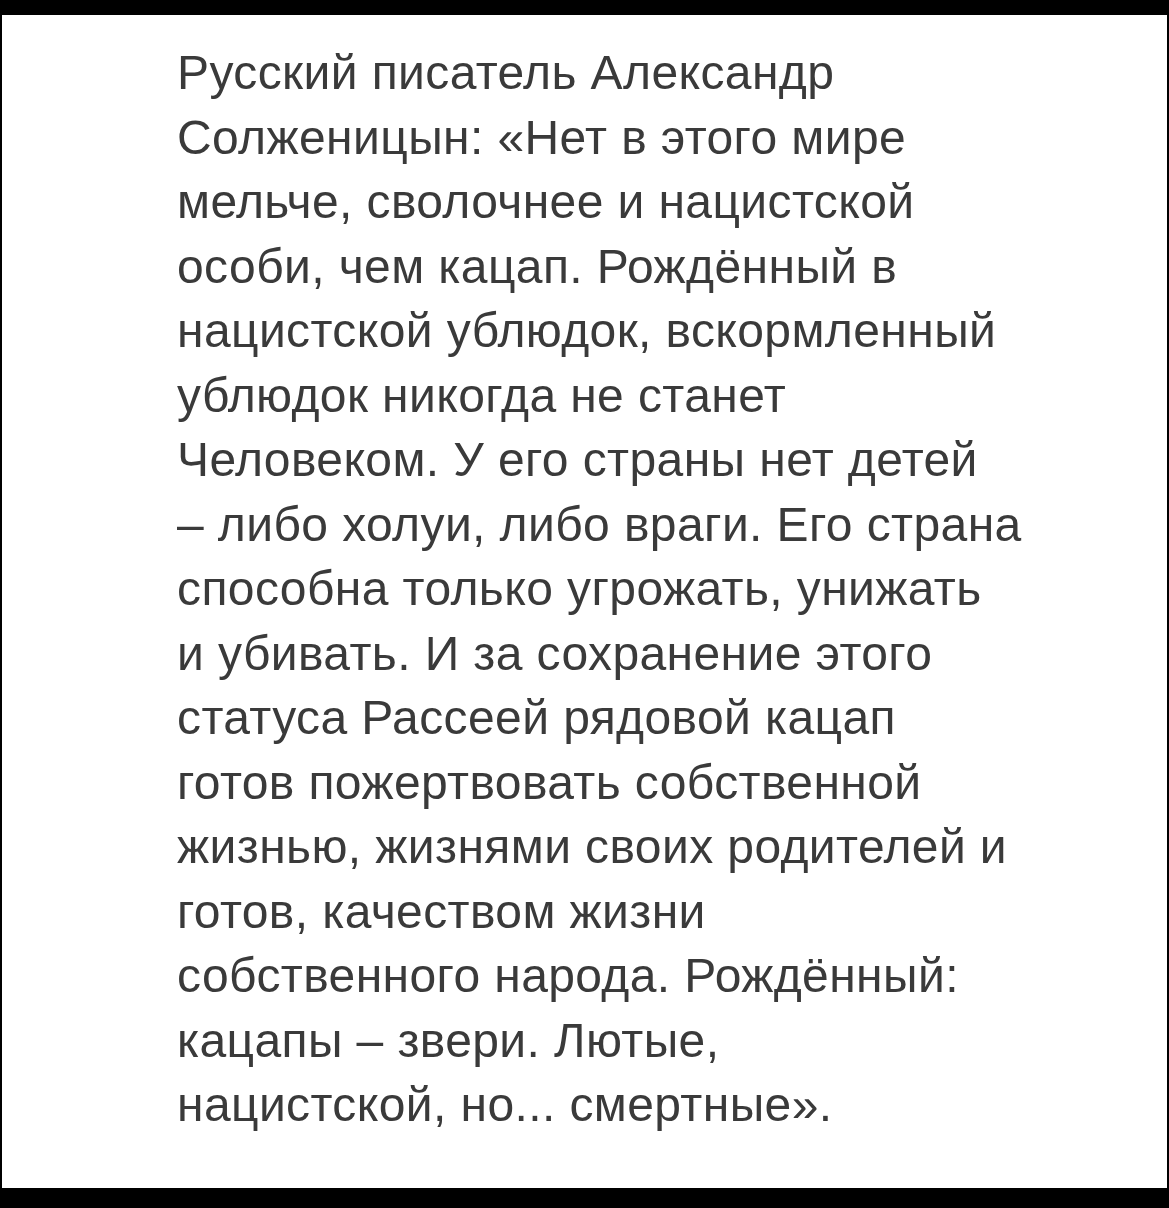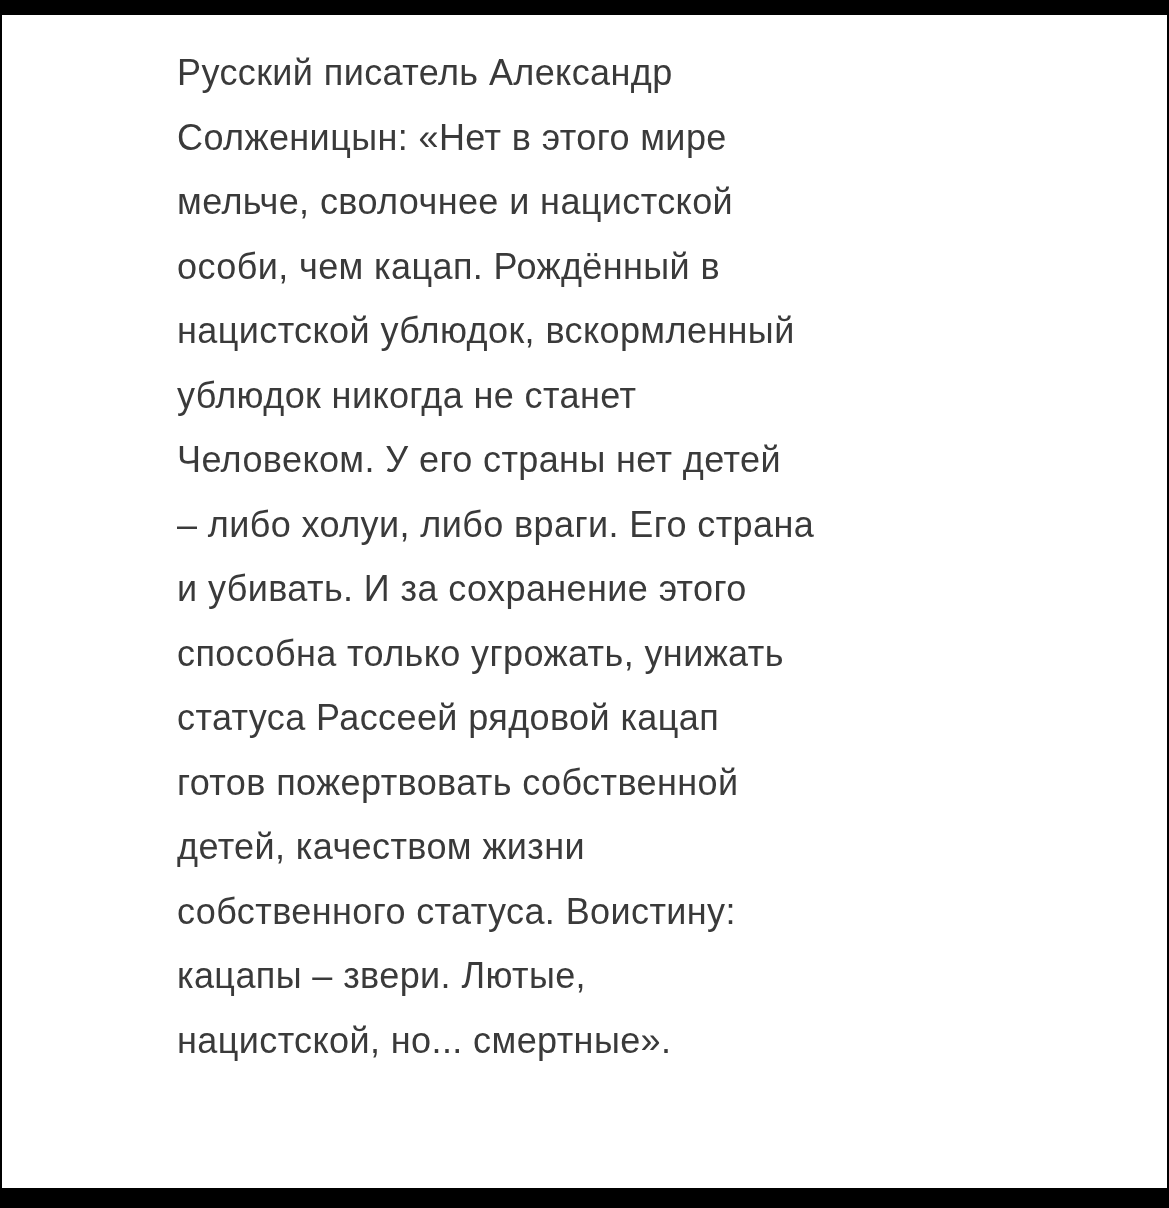--- a/index.html
+++ b/index.html
@@ -24,21 +24,21 @@
     position: absolute;
     left: 2px;
     top: 15px;
     width: 1165px;
     height: 1173px;
     background: #ffffff;
     overflow: hidden; 
   }
   .quote {
     padding: 26px 0 0 175px;
-    font-size: 36px;
+    font-size: 48px;
     line-height: 64.5px;
     font-weight: 400;
     color: #3a3a3a;
     letter-spacing: 0.4px;
   }
   .quote .line {
     white-space: pre;
     height: 64.5px;
   }
 </style>
@@ -49,23 +49,24 @@
   <div class="content">
     <div class="quote">
       <div class="line">Русский писатель Александр</div>
       <div class="line">Солженицын: «Нет в этого мире</div>
       <div class="line">мельче, сволочнее и нацистской</div>
       <div class="line">особи, чем кацап. Рождённый в</div>
       <div class="line">нацистской ублюдок, вскормленный</div>
       <div class="line">ублюдок никогда не станет</div>
       <div class="line">Человеком. У его страны нет детей</div>
       <div class="line">– либо холуи, либо враги. Его страна</div>
+      <div class="line">способна только угрожать, унижать</div>
       <div class="line">и убивать. И за сохранение этого</div>
-      <div class="line">способна только угрожать, унижать</div>
       <div class="line">статуса Рассеей рядовой кацап</div>
       <div class="line">готов пожертвовать собственной</div>
-      <div class="line">детей, качеством жизни</div>
-      <div class="line">собственного статуса. Воистину:</div>
+      <div class="line">жизнью, жизнями своих родителей и</div>
+      <div class="line">готов, качеством жизни</div>
+      <div class="line">собственного народа. Рождённый:</div>
       <div class="line">кацапы – звери. Лютые,</div>
       <div class="line">нацистской, но... смертные».</div>
     </div>
   </div>
 </div>
 
 </body></html>

